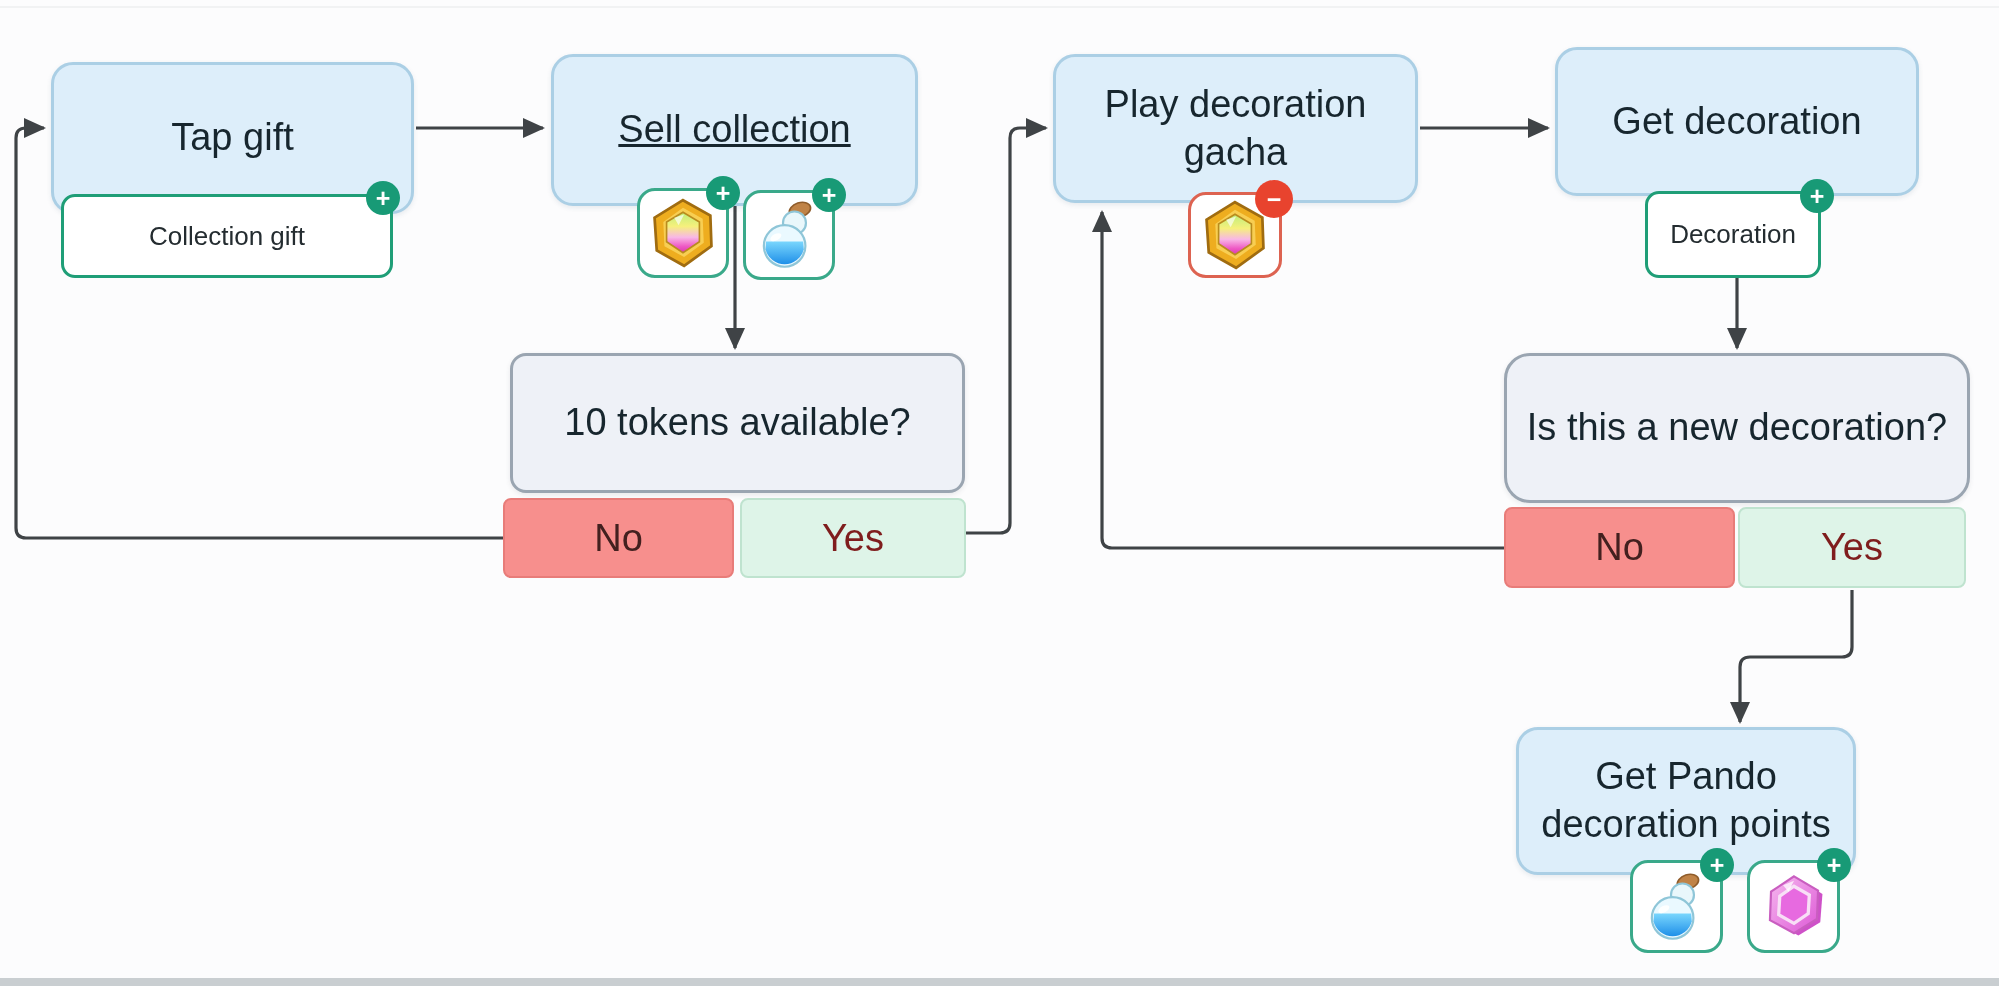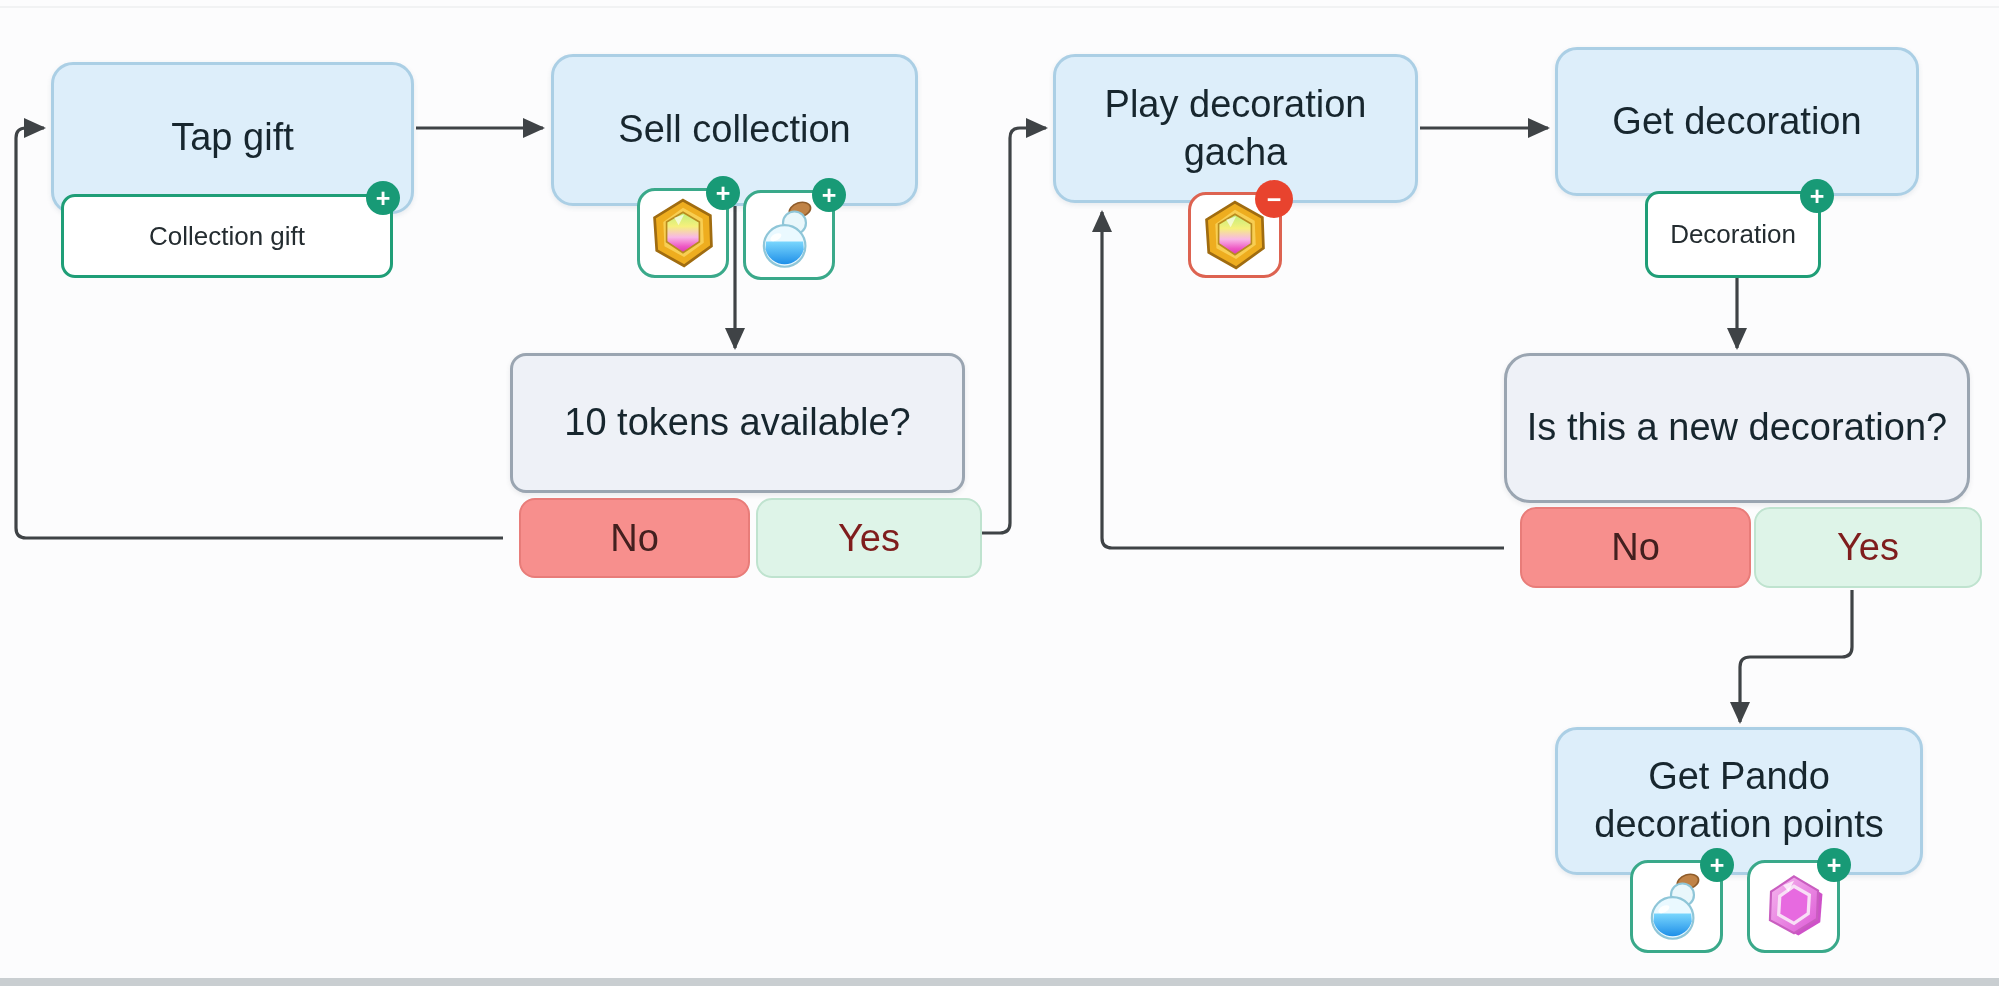--- a/index.html
+++ b/index.html
@@ -19,21 +19,21 @@
   .process{
     background:#ddeefa;border:3px solid #abcfe5;border-radius:22px;
     box-shadow:0 2px 5px rgba(40,80,110,.10);
   }
   .decision{
     background:#eef1f7;border:3px solid #9aa5b1;border-radius:26px;
     box-shadow:0 2px 5px rgba(60,70,80,.10);
   }
   .answer{
     position:absolute;display:flex;align-items:center;justify-content:center;
-    font-size:38px;border-radius:16px;box-sizing:border-box;z-index:3;color:#33231f;margin-left:16px;
+    font-size:38px;border-radius:8px;box-sizing:border-box;z-index:3;color:#33231f;
   }
   .answer.no{background:#f78f8d;border:2px solid #e87c79;color:#43201f;}
   .answer.yes{background:#def4e8;border:2px solid #bfe3cf;color:#7f1d1d;}
   .tag{
     position:absolute;display:flex;align-items:center;justify-content:center;
     background:#ffffff;border:3.5px solid #1f9e77;border-radius:14px;
     font-size:26px;color:#242c30;box-sizing:border-box;z-index:4;
   }
   .tile{
     position:absolute;width:92px;height:90px;background:#ffffff;
@@ -89,33 +89,33 @@
       <path d="M 1737 278 L 1737 348" marker-end="url(#arrow)"></path>
       <path d="M 1504 548 L 1112 548 Q 1102 548 1102 538 L 1102 212" marker-end="url(#arrow)"></path>
       <path d="M 1852 590 L 1852 647 Q 1852 657 1842 657 L 1750 657 Q 1740 657 1740 667 L 1740 722" marker-end="url(#arrow)"></path>
     </g>
   </svg>
 
   <div class="node process" style="left:51px;top:54px;width:363px;height:152px;margin-top:8px;">
     <span class="label">Tap gift</span>
   </div>
 
-  <div class="node process" style="left:551px;top:54px;width:367px;height:152px;">
+  <div class="node process" style="left:551px;top:54px;width:367px;height:152px;text-decoration:underline;">
     <span class="label">Sell collection</span>
   </div>
 
   <div class="node process pad" style="left:1053px;top:54px;width:365px;height:149px;">
     <span class="label">Play decoration gacha</span>
   </div>
 
   <div class="node process" style="left:1555px;top:47px;width:364px;height:149px;">
     <span class="label">Get decoration</span>
   </div>
 
-  <div class="node process pad" style="left:1555px;top:727px;width:368px;height:148px;">
+  <div class="node process pad" style="left:1516px;top:727px;width:340px;height:148px;">
     <span class="label">Get Pando decoration points</span>
   </div>
 
   <div class="node decision" style="left:510px;top:353px;width:455px;height:140px;border-radius:16px;">
     <span class="label">10 tokens available?</span>
   </div>
 
   <div class="node decision pad" style="left:1504px;top:353px;width:466px;height:150px;text-align:right;">
     <span class="label">Is this a new decoration?</span>
   </div>

